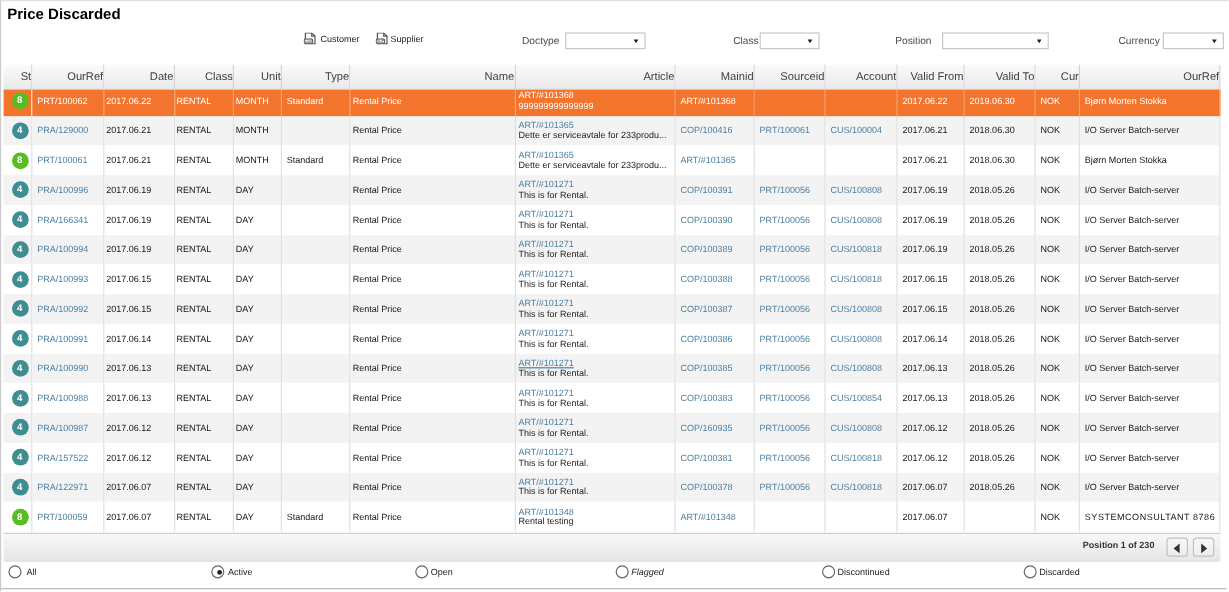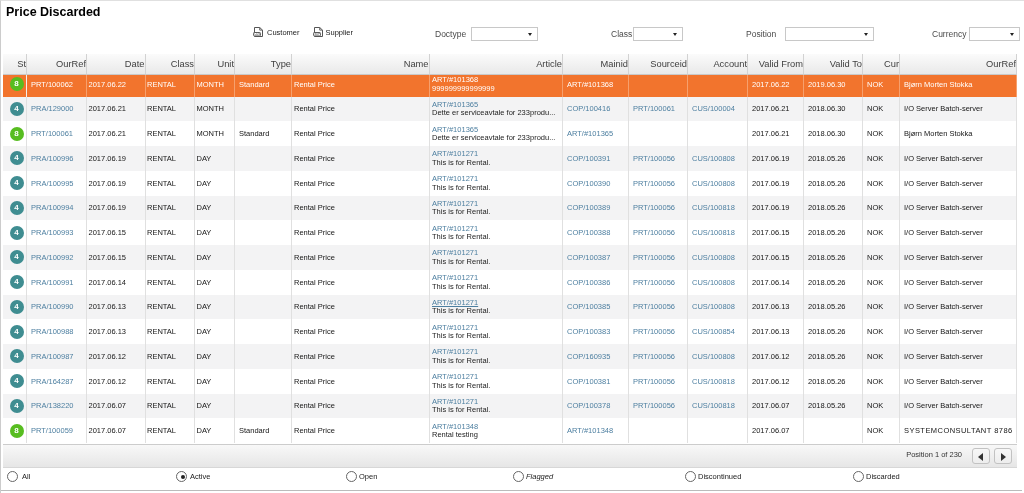--- a/index.html
+++ b/index.html
@@ -21,21 +21,21 @@
 a{color:#4d7fa0;text-decoration:none;}
 a.ul{text-decoration:underline;}
 td:nth-child(3),td:nth-child(4),td:nth-child(5),th:nth-child(3),th:nth-child(4){padding-left:1.5px;}
 td:nth-child(7),th:nth-child(7){padding-left:2px;}
 td:nth-child(8),th:nth-child(8){padding-left:2.5px;}
 .circ{display:block;margin-left:2.5px;width:14px;height:14px;border-radius:50%;color:#fff;font-size:8px;font-weight:bold;text-align:center;line-height:14px;}
 .cg{background:#57bd20;}
 .ct{background:#3f8d91;}
 .art{line-height:8.6px;padding-top:1px;}
 .footbar{position:absolute;left:2px;top:443px;width:1014px;height:24px;background:linear-gradient(#f8f8f8,#e6e6e6);border-top:1px solid #ccc;border-bottom:1px solid #d7d7d7;}
-.pos{position:absolute;top:449px;font-size:7.5px;font-weight:normal;color:#333;}
+.pos{position:absolute;top:449px;font-size:7.5px;font-weight:bold;color:#333;}
 .pgbtn{position:absolute;top:447px;width:18px;height:16px;border:1px solid #c2c2c2;border-radius:3px;background:linear-gradient(#f7f7f7,#ededed);}
 .pgbtn .tl{position:absolute;left:5px;top:4px;width:0;height:0;border-top:4px solid transparent;border-bottom:4px solid transparent;border-right:5px solid #333;}
 .pgbtn .tr{position:absolute;left:6px;top:4px;width:0;height:0;border-top:4px solid transparent;border-bottom:4px solid transparent;border-left:5px solid #333;}
 .radio{position:absolute;top:469.5px;width:11px;height:11px;border:1px solid #666;border-radius:50%;background:#fff;}
 .radio.on:after{content:"";position:absolute;left:3.5px;top:3.5px;width:4px;height:4px;border-radius:50%;background:#222;}
 .rlabel{position:absolute;top:471px;font-size:7.5px;color:#222;}
 .botline{position:absolute;left:0;top:489px;width:1021px;height:1px;background:#bbb;}
 </style></head><body>
 <div class="page">
 <div class="title">Price Discarded</div>
@@ -192,21 +192,21 @@
           <td><a>CUS/100808</a></td>
           <td>2017.06.19</td>
           <td>2018.05.26</td>
           <td>NOK</td>
           <td>I/O Server Batch-server</td>
         </tr>
         <tr class="even">
           <td>
             <span class="circ ct">4</span>
           </td>
-          <td><a>PRA/100995</a></td>
+          <td><a>PRA/166341</a></td>
           <td>2017.06.19</td>
           <td>RENTAL</td>
           <td>DAY</td>
           <td></td>
           <td>Rental Price</td>
           <td>
             <div class="art"><a>ART/#101271</a><br><span style="color:#1d1d1d">This is for Rental.</span></div>
           </td>
           <td><a>COP/100390</a></td>
           <td><a>PRT/100056</a></td>
@@ -360,42 +360,42 @@
           <td><a>CUS/100808</a></td>
           <td>2017.06.12</td>
           <td>2018.05.26</td>
           <td>NOK</td>
           <td>I/O Server Batch-server</td>
         </tr>
         <tr class="even">
           <td>
             <span class="circ ct">4</span>
           </td>
-          <td><a>PRA/164287</a></td>
+          <td><a>PRA/157522</a></td>
           <td>2017.06.12</td>
           <td>RENTAL</td>
           <td>DAY</td>
           <td></td>
           <td>Rental Price</td>
           <td>
             <div class="art"><a>ART/#101271</a><br><span style="color:#1d1d1d">This is for Rental.</span></div>
           </td>
           <td><a>COP/100381</a></td>
           <td><a>PRT/100056</a></td>
           <td><a>CUS/100818</a></td>
           <td>2017.06.12</td>
           <td>2018.05.26</td>
           <td>NOK</td>
           <td>I/O Server Batch-server</td>
         </tr>
         <tr class="odd">
           <td>
             <span class="circ ct">4</span>
           </td>
-          <td><a>PRA/138220</a></td>
+          <td><a>PRA/122971</a></td>
           <td>2017.06.07</td>
           <td>RENTAL</td>
           <td>DAY</td>
           <td></td>
           <td>Rental Price</td>
           <td>
             <div class="art"><a>ART/#101271</a><br><span style="color:#1d1d1d">This is for Rental.</span></div>
           </td>
           <td><a>COP/100378</a></td>
           <td><a>PRT/100056</a></td>

